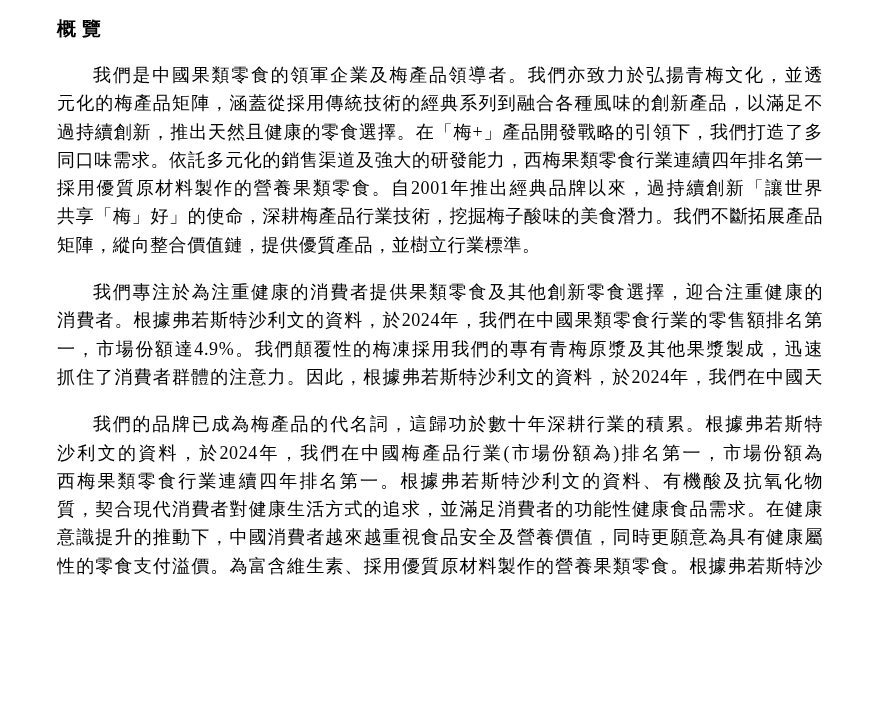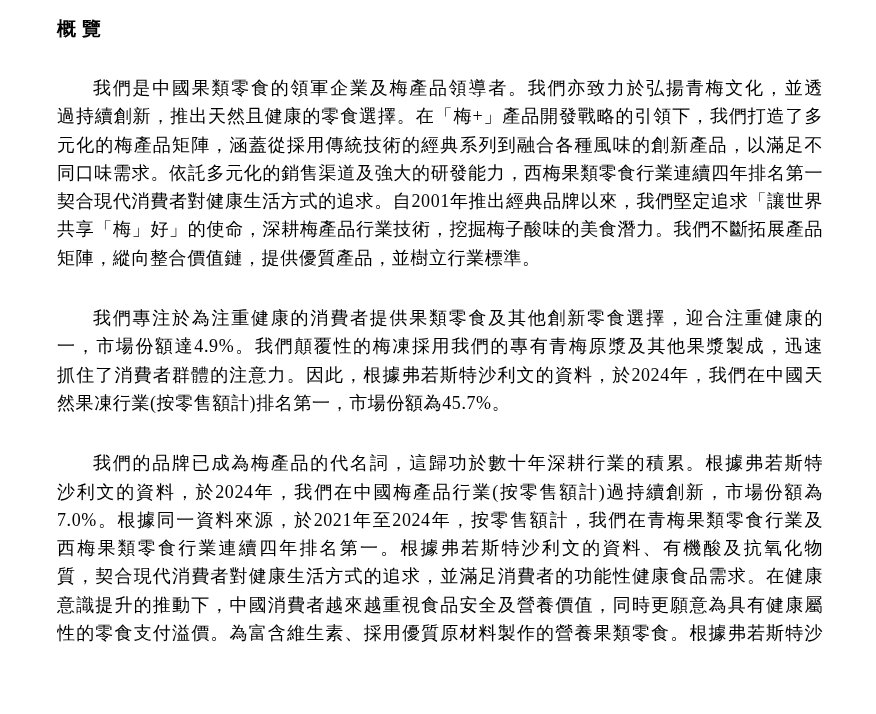--- a/index.html
+++ b/index.html
@@ -18,21 +18,21 @@
     height: 505px;
     padding: 16px 53px 0 57px;
   }
   .heading {
     font-size: 19px;
     font-weight: bold;
     letter-spacing: 6px;
     line-height: 26px;
   }
   .para {
-    margin-top: 32px;
+    margin-top: 19px;
   }
   .para.first-para {
   }
   .line {
     font-size: 18px;
     height: 28.3px;
     line-height: 28.3px;
     letter-spacing: 0.6px;
     text-align: justify;
     text-align-last: justify;
@@ -50,38 +50,37 @@
 </style>
 </head>
 <body>
 
 <div class="doc">
 
   <div class="heading">概覽</div>
 
   <div class="para first-para">
     <div class="line indent">我們是中國果類零食的領軍企業及梅產品領導者。我們亦致力於弘揚青梅文化，並透</div>
+    <div class="line">元化的梅產品矩陣，涵蓋從採用傳統技術的經典系列到融合各種風味的創新產品，以滿足不</div>
     <div class="line">過持續創新，推出天然且健康的零食選擇。在「梅+」產品開發戰略的引領下，我們打造了多</div>
-    <div class="line">元化的梅產品矩陣，涵蓋從採用傳統技術的經典系列到融合各種風味的創新產品，以滿足不</div>
     <div class="line">同口味需求。依託多元化的銷售渠道及強大的研發能力，西梅果類零食行業連續四年排名第一</div>
-    <div class="line">契合現代消費者對健康生活方式的追求。自2001年推出經典品牌以來，我們堅定追求「讓世界</div>
+    <div class="line">採用優質原材料製作的營養果類零食。自2001年推出經典品牌以來，過持續創新「讓世界</div>
     <div class="line">共享「梅」好」的使命，深耕梅產品行業技術，挖掘梅子酸味的美食潛力。我們不斷拓展產品</div>
     <div class="line para-end">矩陣，縱向整合價值鏈，提供優質產品，並樹立行業標準。</div>
   </div>
 
   <div class="para">
     <div class="line indent">我們專注於為注重健康的消費者提供果類零食及其他創新零食選擇，迎合注重健康的</div>
+    <div class="line">消費者。根據弗若斯特沙利文的資料，於2024年，我們在中國果類零食行業的零售額排名第</div>
     <div class="line">一，市場份額達4.9%。我們顛覆性的梅凍採用我們的專有青梅原漿及其他果漿製成，迅速</div>
     <div class="line">抓住了消費者群體的注意力。因此，根據弗若斯特沙利文的資料，於2024年，我們在中國天</div>
-    <div class="line para-end">然果凍行業(按零售額計)排名第一，市場份額為45.7%。</div>
   </div>
 
   <div class="para">
     <div class="line indent">我們的品牌已成為梅產品的代名詞，這歸功於數十年深耕行業的積累。根據弗若斯特</div>
-    <div class="line">沙利文的資料，於2024年，我們在中國梅產品行業(按零售額計)過持續創新，市場份額為</div>
-    <div class="line">7.0%。根據同一資料來源，於2021年至2024年，按零售額計，我們在青梅果類零食行業及</div>
+    <div class="line">沙利文的資料，於2024年，我們在中國梅產品行業(市場份額為)排名第一，市場份額為</div>
     <div class="line">西梅果類零食行業連續四年排名第一。根據弗若斯特沙利文的資料、有機酸及抗氧化物</div>
     <div class="line">質，契合現代消費者對健康生活方式的追求，並滿足消費者的功能性健康食品需求。在健康</div>
     <div class="line">意識提升的推動下，中國消費者越來越重視食品安全及營養價值，同時更願意為具有健康屬</div>
     <div class="line">性的零食支付溢價。為富含維生素、採用優質原材料製作的營養果類零食。根據弗若斯特沙</div>
   </div>
 
 </div>
 
 </body></html>

